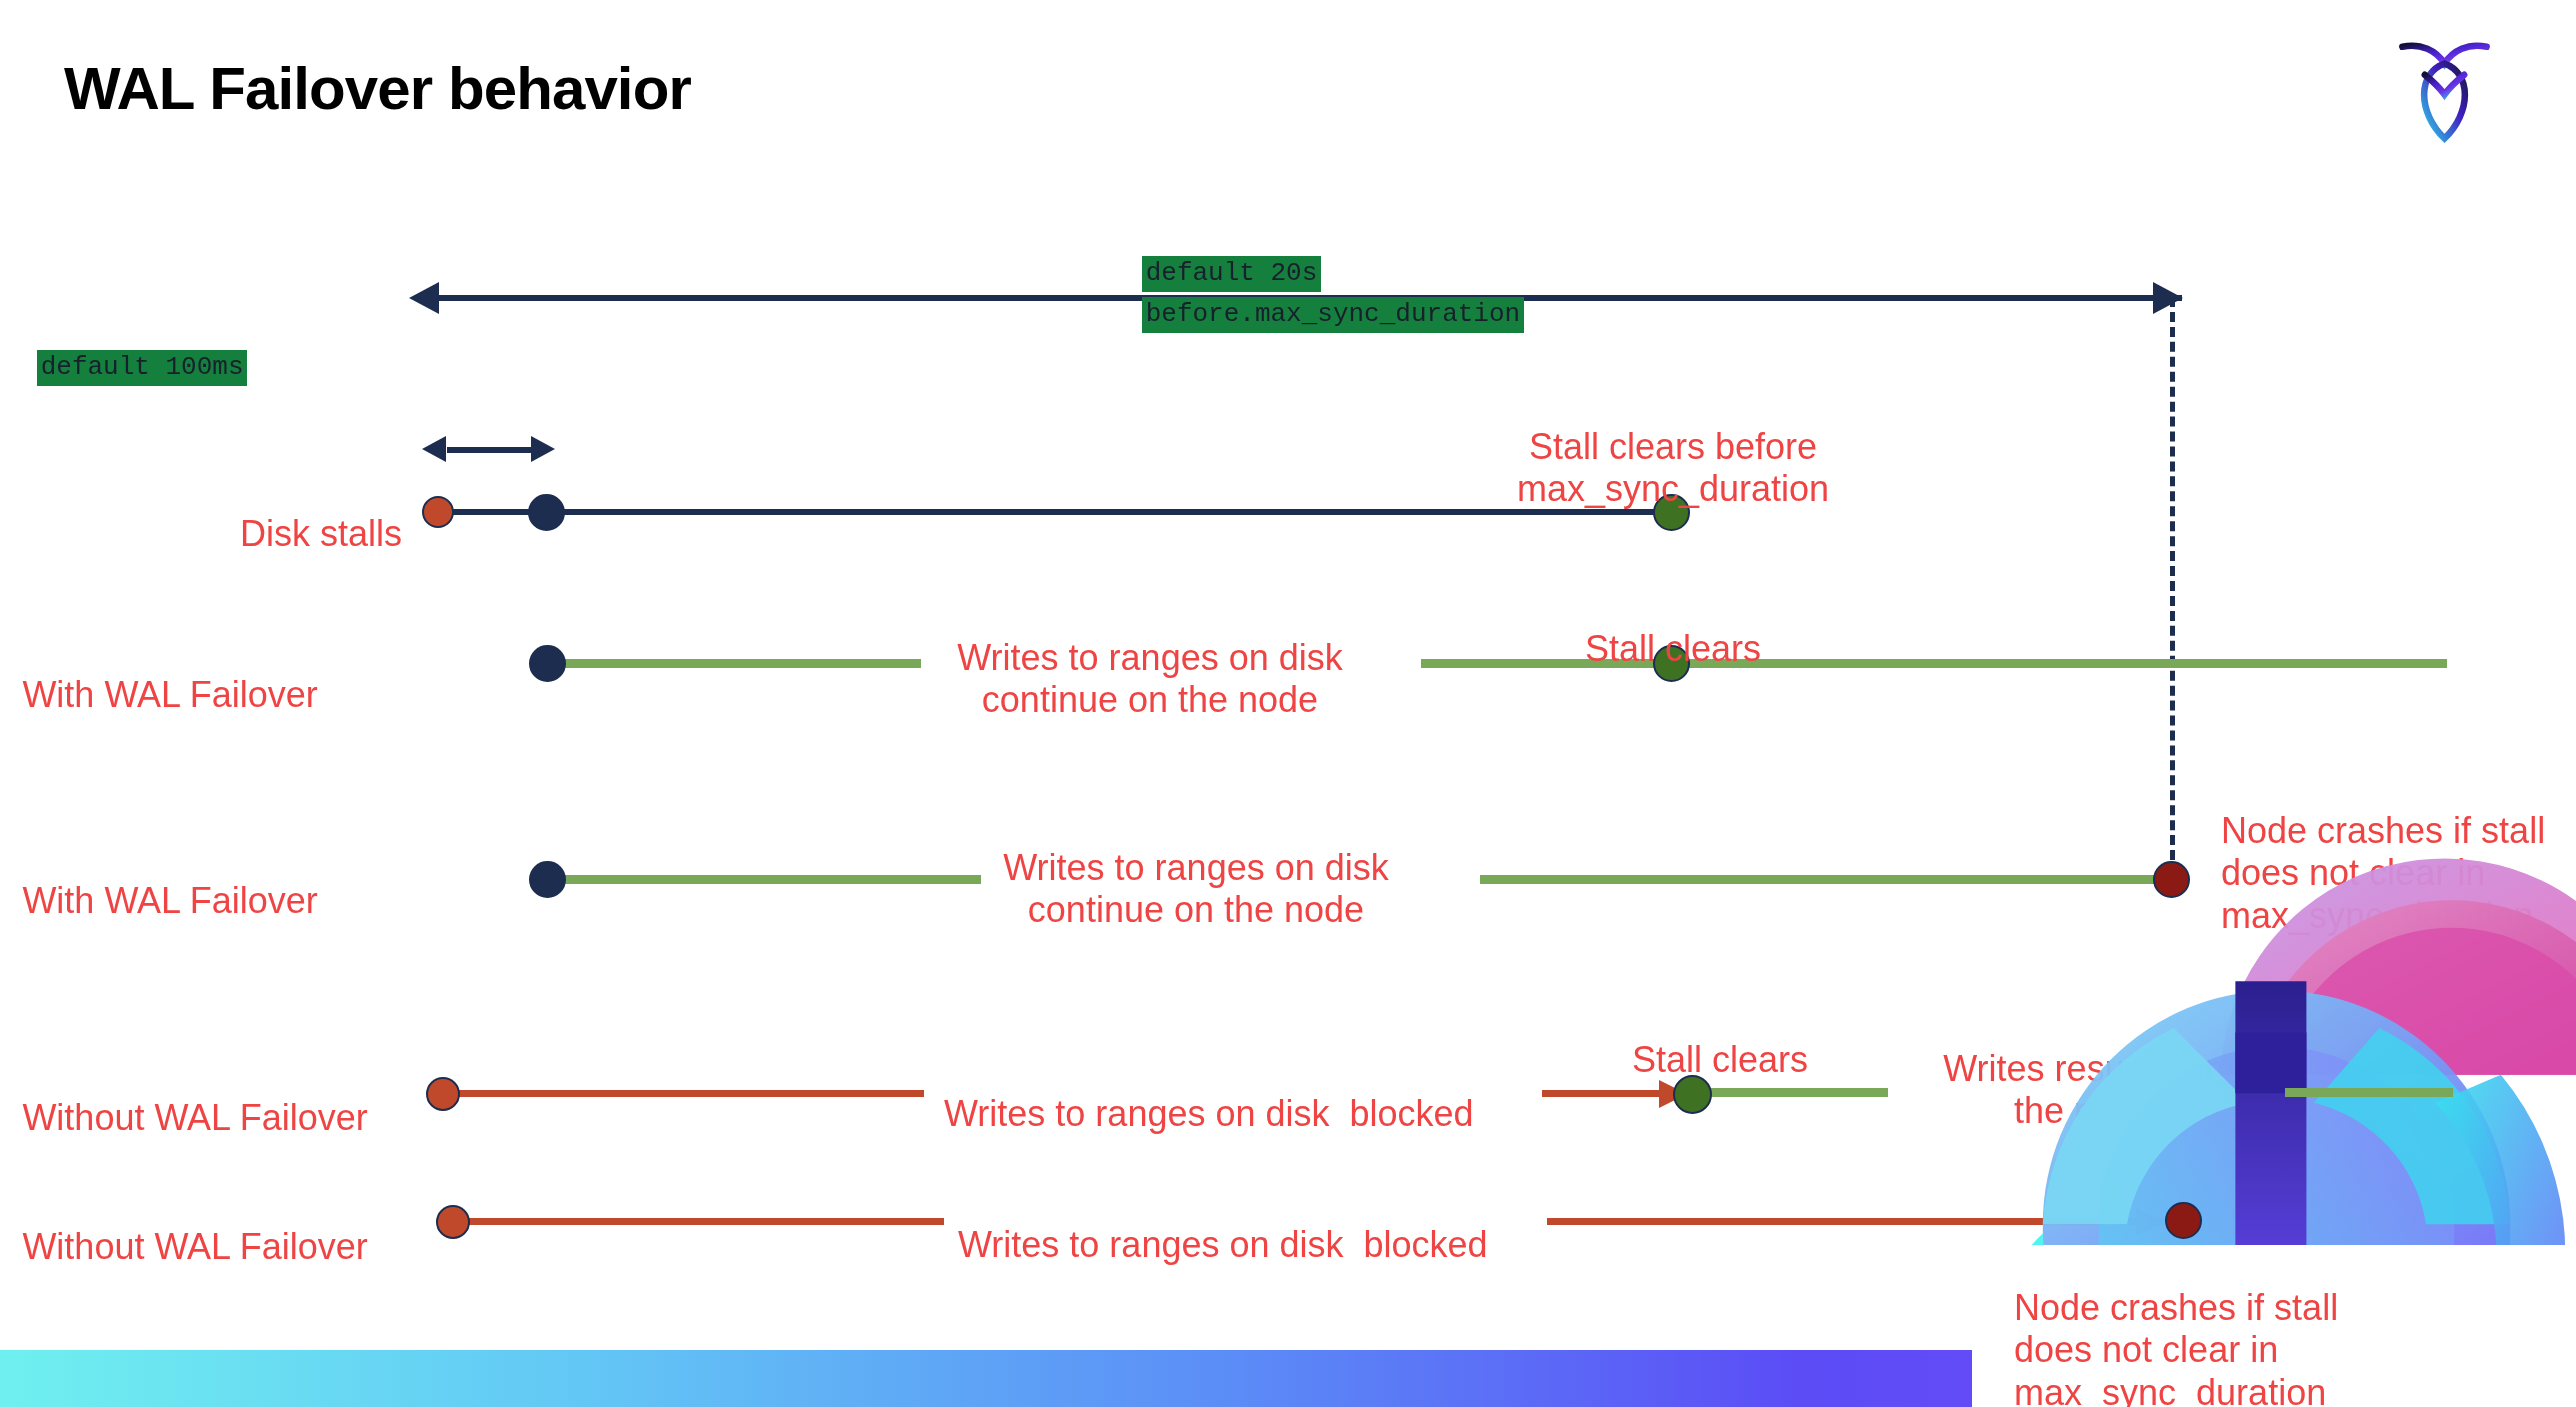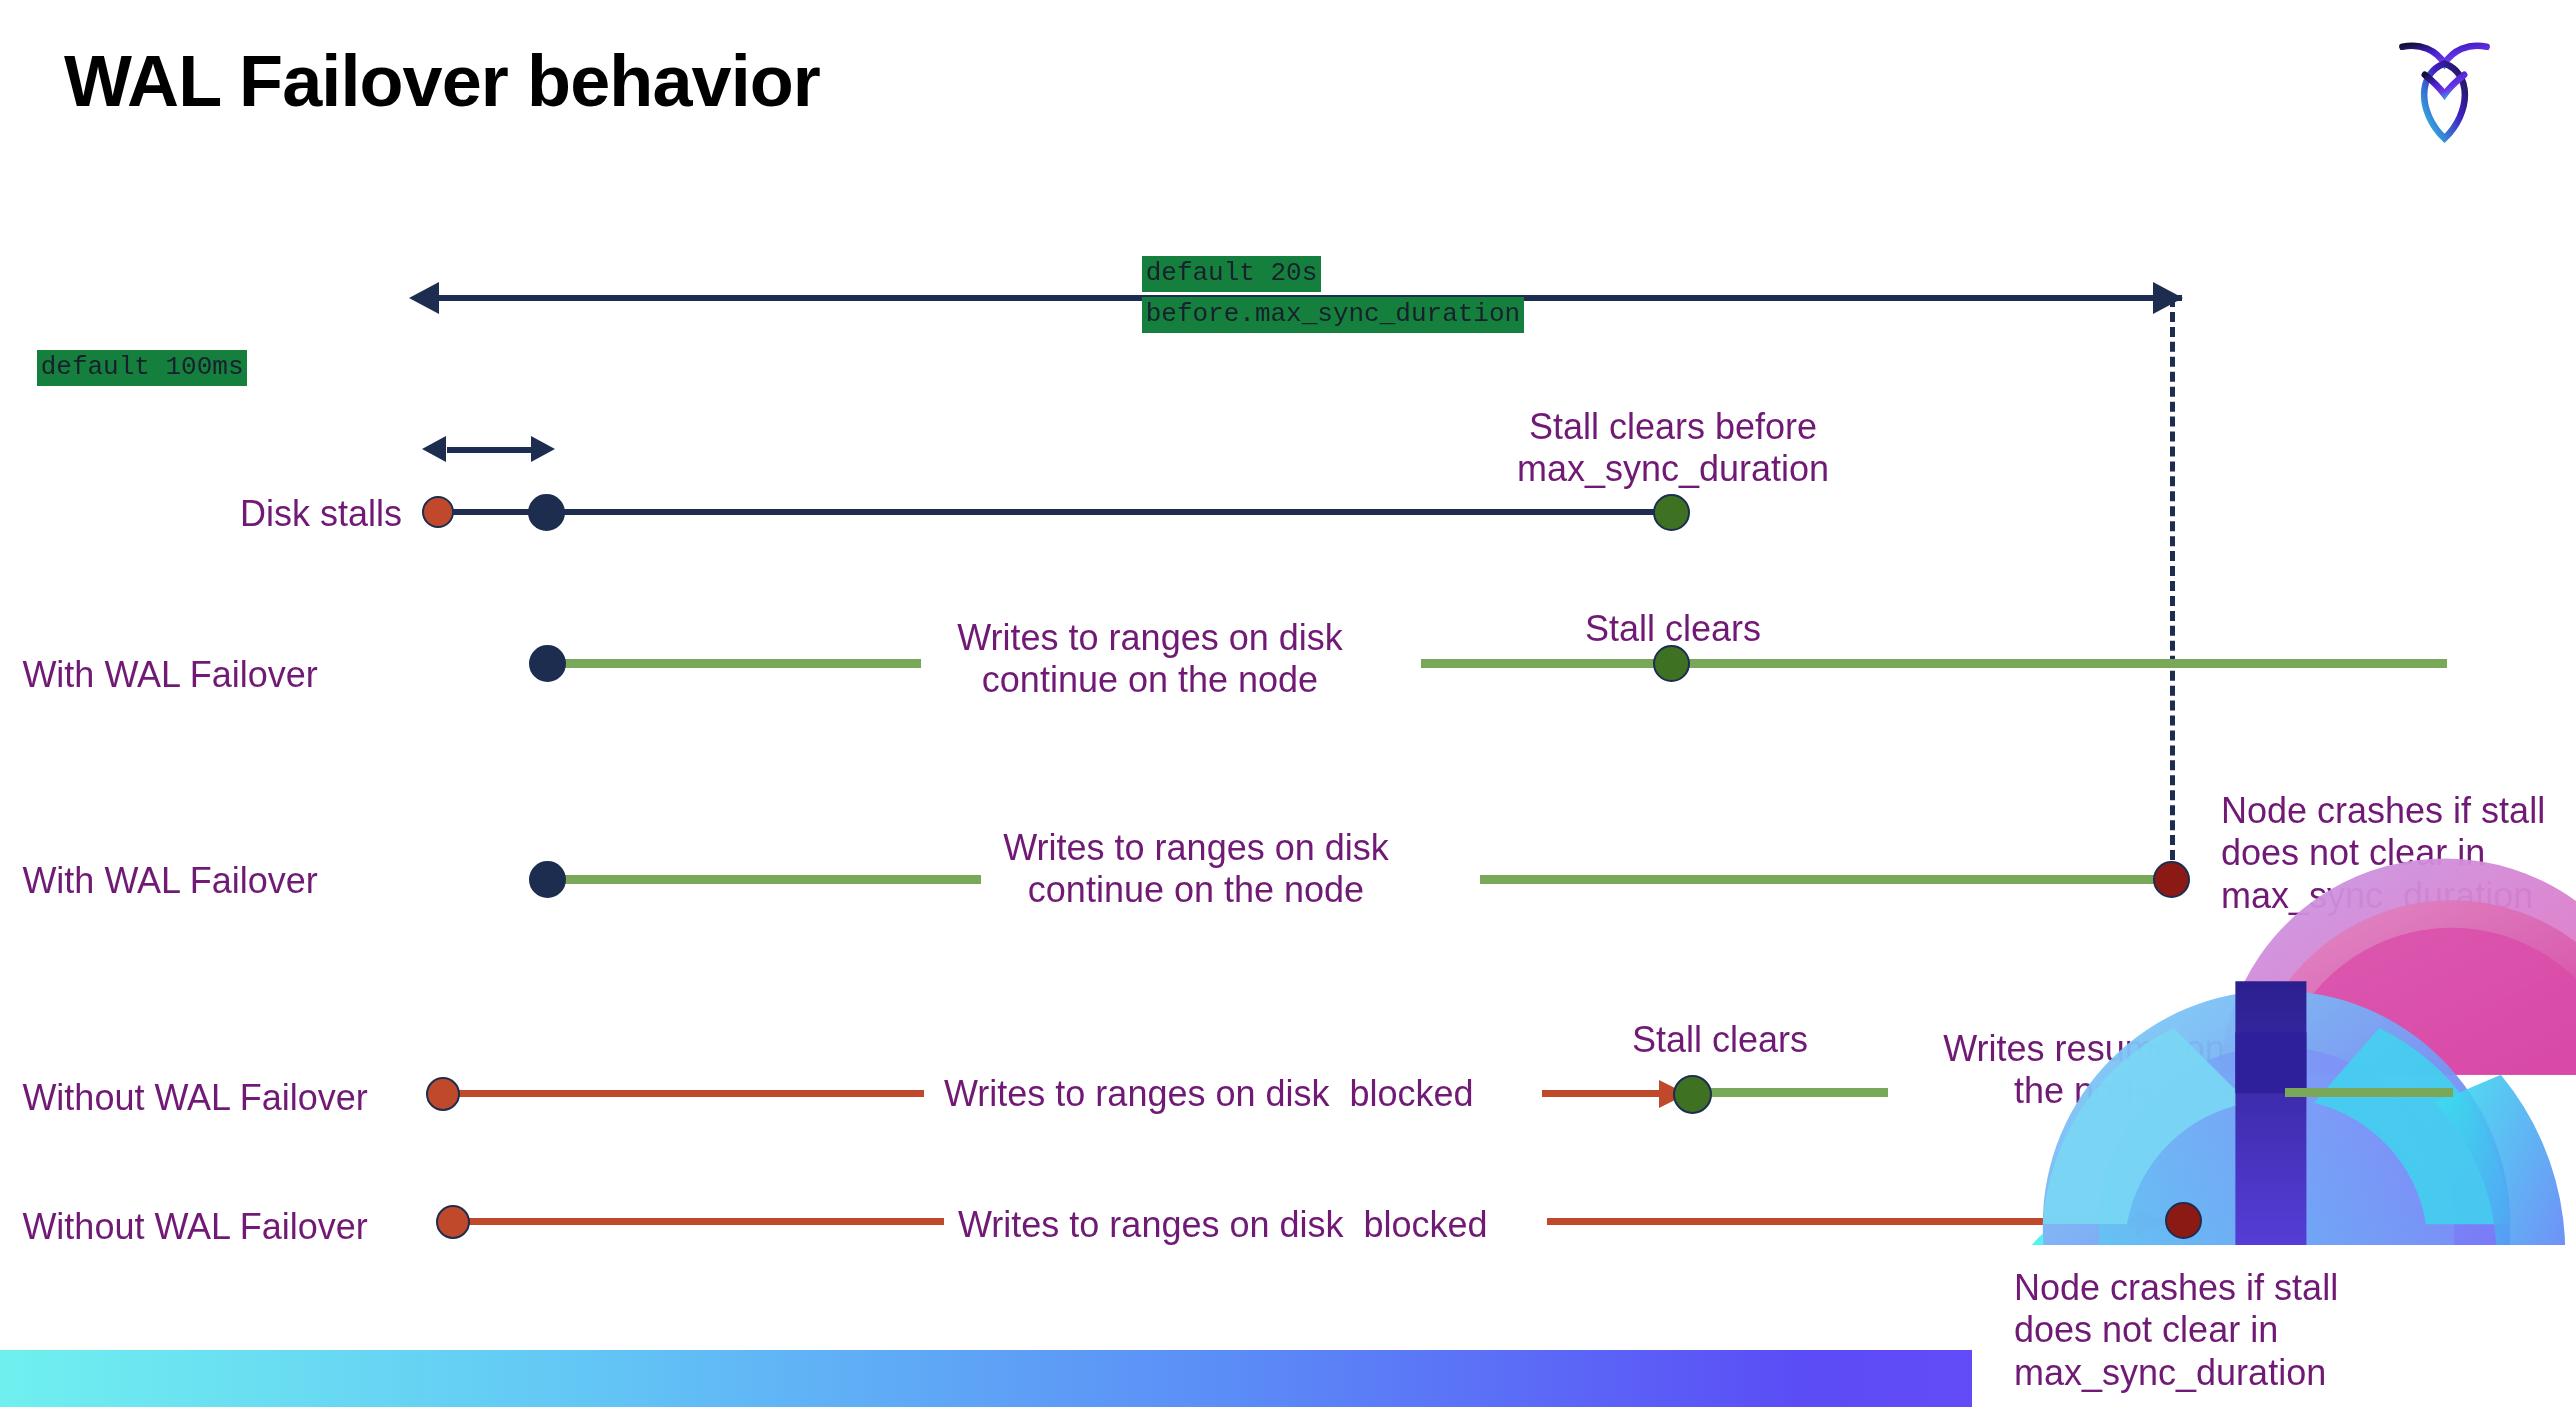--- a/index.html
+++ b/index.html
@@ -1,42 +1,42 @@
 <!DOCTYPE html>
 <html style="font-size:15px"><head>
 <meta charset="utf-8">
 <style>
   html,body{margin:0;padding:0;background:#ffffff;}
   body{width:2576px;height:1408px;overflow:hidden;font-family:"Liberation Sans",sans-serif;}
   #slide{position:relative;width:2576px;height:1408px;background:#fff;overflow:hidden;}
 
   
   #title{
-    position:absolute;left:64px;top:45px;
+    position:absolute;left:64px;top:59px;
     font-family:"Liberation Sans",sans-serif;
-    font-weight:bold;font-size:72px;letter-spacing:-0.9px;
+    font-weight:bold;font-size:60px;letter-spacing:-0.9px;
     color:#000;line-height:1.0;white-space:nowrap;
   }
 
   
   #logo{position:absolute;left:2393px;top:26px;width:103px;height:122px;}
 
   
   .code{
     position:absolute;
     font-family:"Liberation Mono","DejaVu Sans Mono",monospace;
     font-size:26px;color:#17202c;background:#15803d;
     padding:1.9px 3.7px;white-space:nowrap;line-height:1.22;
   }
 
   
   .txt{
-    position:absolute;color:#701a75;
+    position:absolute;color:#ef4444;
     font-family:"Liberation Sans",sans-serif;
-    font-size:36px;line-height:1.18;white-space:pre;
+    font-size:36px;line-height:1.18;white-space:pre;margin-top:20px;
   }
   .txt.center{text-align:center;}
   .txt.right{text-align:right;}
 
   
   .line{position:absolute;}
   .navy{background:#1d2d50;}
   .green{background:#79a858;}
   .red{background:#c0492b;}
 

